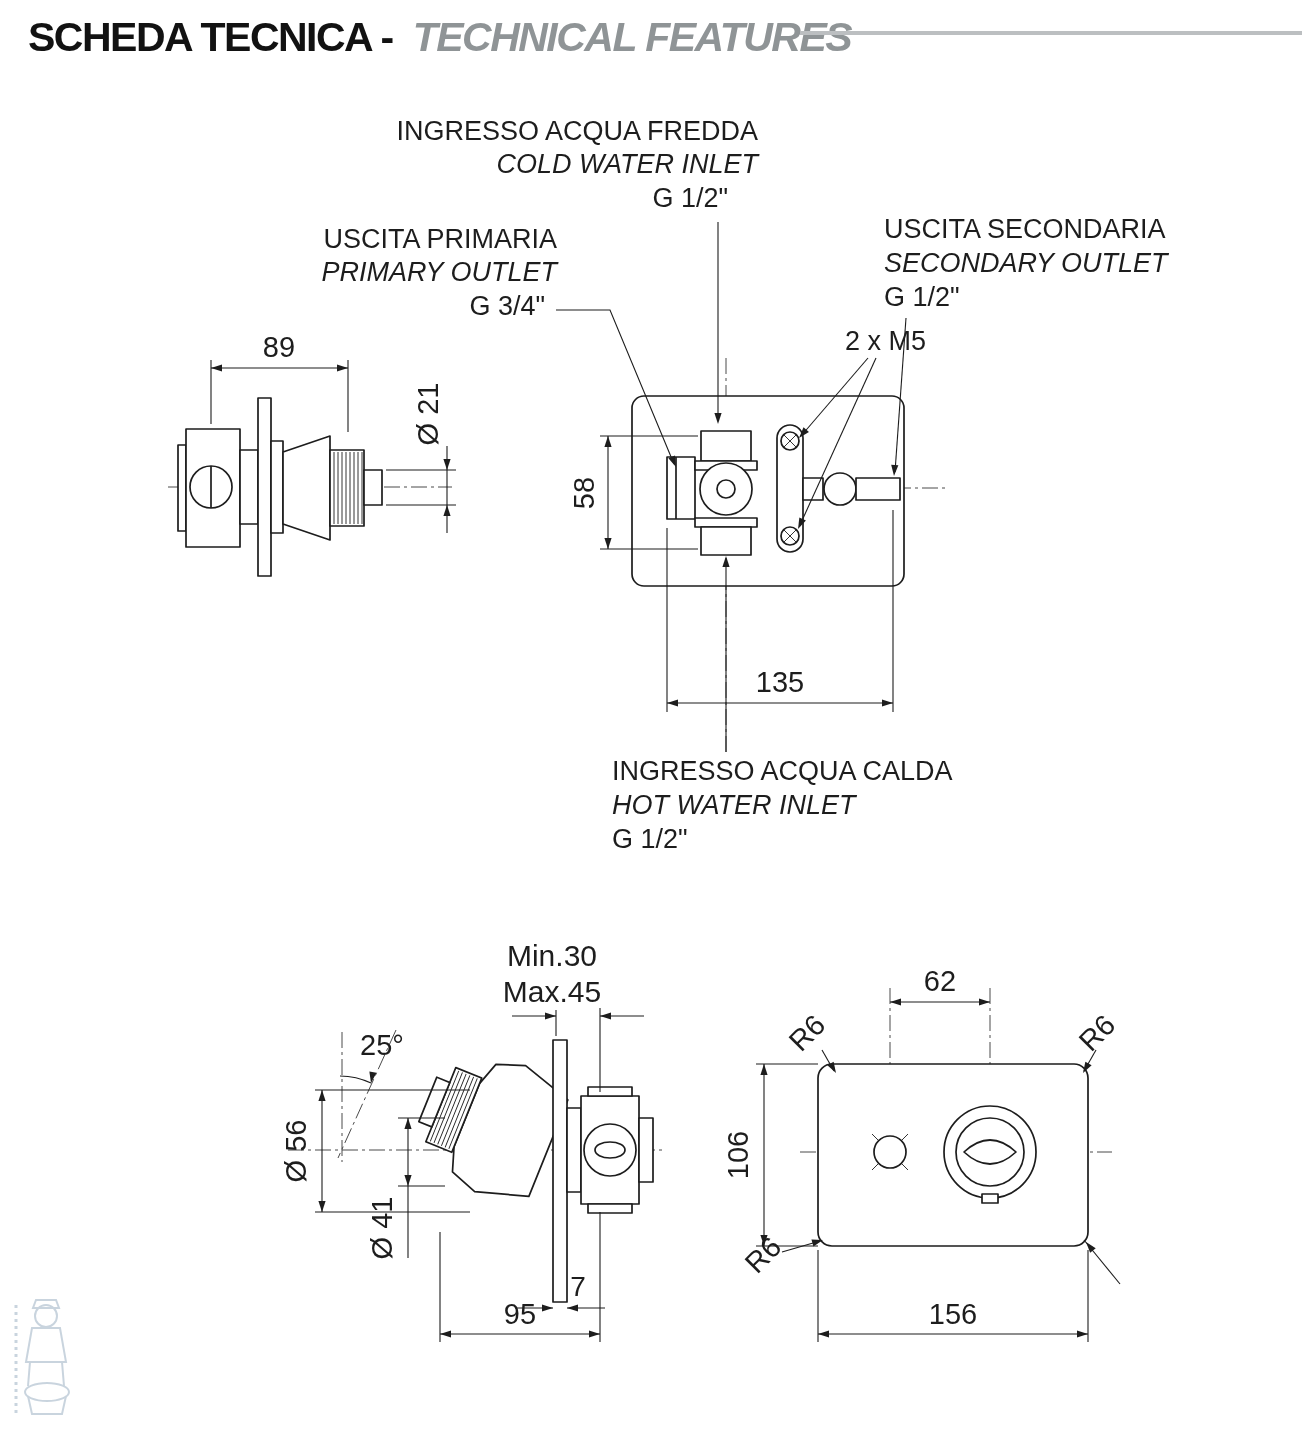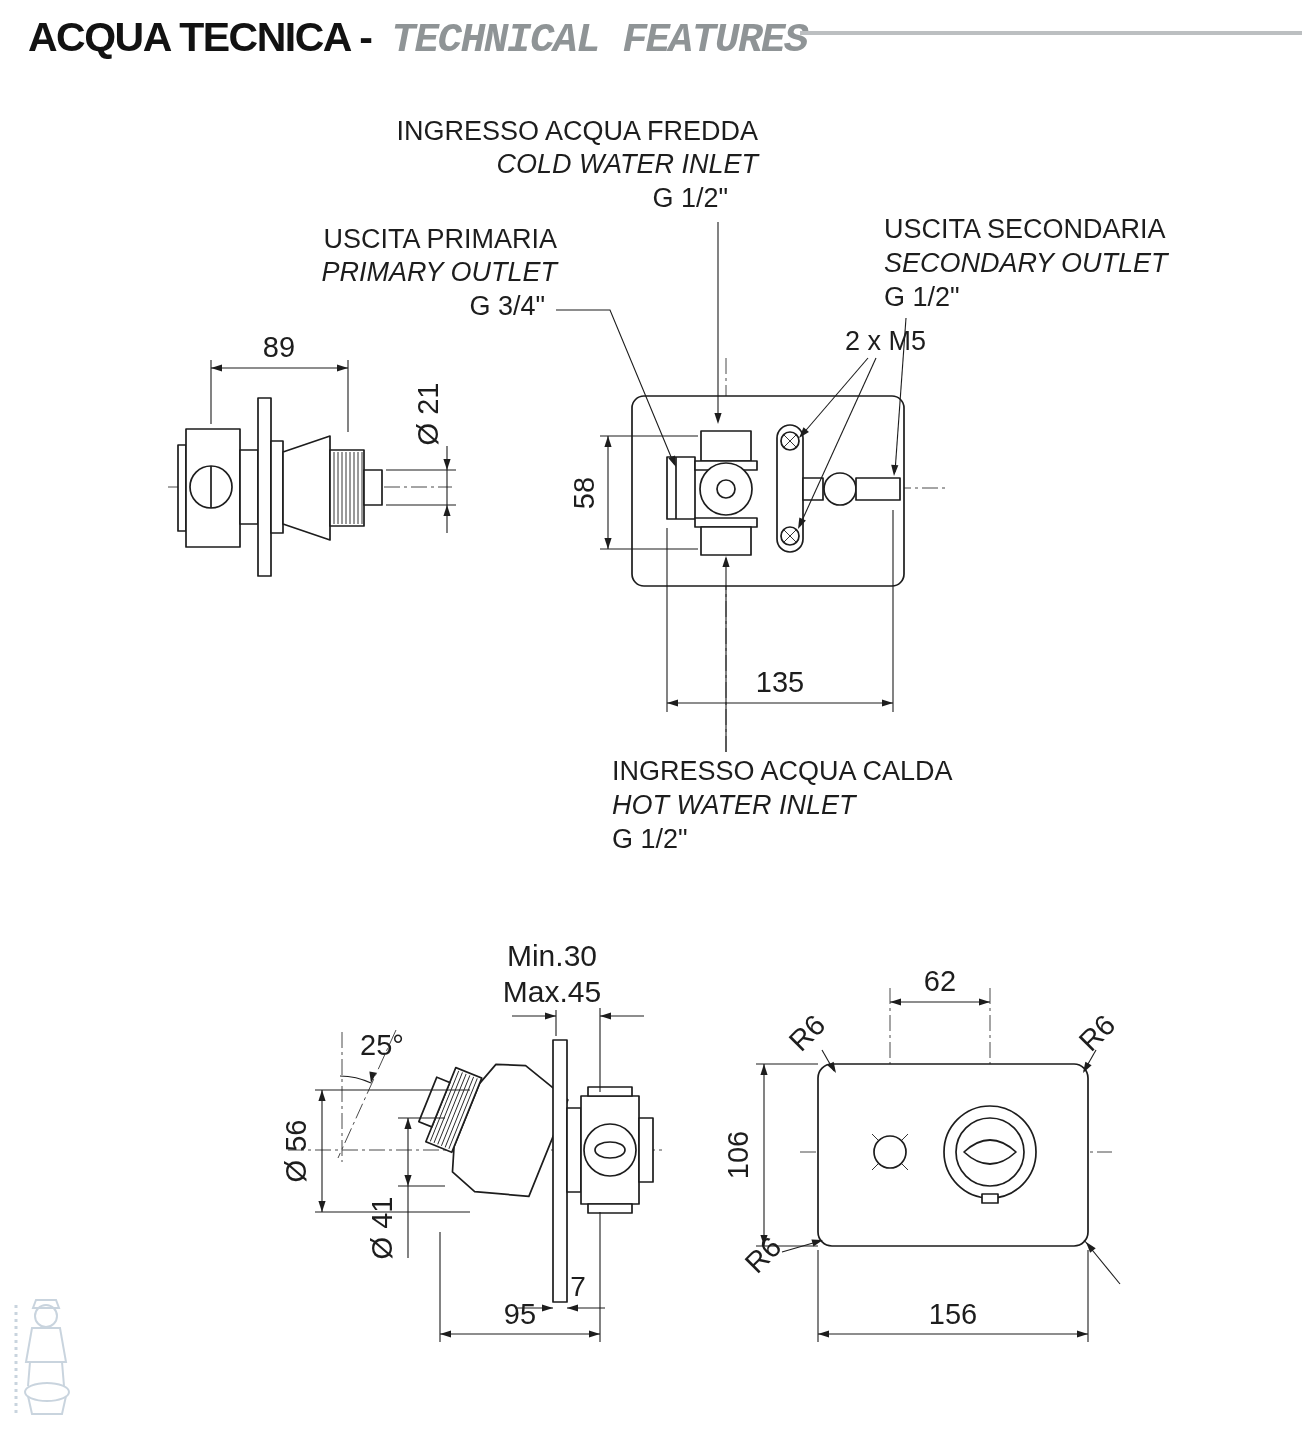--- a/index.html
+++ b/index.html
@@ -1,21 +1,21 @@
 <!DOCTYPE html>
 <html><head>
 <meta charset="utf-8">
 <style>
   html,body{margin:0;padding:0;background:#ffffff;}
   .page{position:relative;width:1314px;height:1438px;background:#fff;overflow:hidden;
         font-family:"Liberation Sans", sans-serif;}
   .hdr{position:absolute;top:14px;left:28px;white-space:nowrap;
        font-size:41px;font-weight:700;letter-spacing:-1.5px;}
   .hdr .t1{color:#121212;}
-  .hdr .t2{color:#8f9496;font-style:italic;margin-left:10px;font-family:Liberation Mono, monospace;}
+  .hdr .t2{color:#8f9496;font-style:italic;margin-left:10px;}
   .hdr-rule{position:absolute;top:31px;left:800px;width:502px;height:4px;background:#bcbfc1;}
   svg{position:absolute;top:0;left:0;}
   svg text{font-family:"Liberation Sans", sans-serif;fill:#1d1d1d;}
   .t-lbl{font-size:27px;}
   .t-it{font-style:italic;}
   .t-dim{font-size:29px;}
   .t-dim-s{font-size:28px;}
   .t-big{font-size:30px;}
   .o{fill:none;stroke:#1d1d1d;stroke-width:1.7;stroke-linejoin:round;}
   .of{fill:#ffffff;stroke:#1d1d1d;stroke-width:1.7;stroke-linejoin:round;}
@@ -24,21 +24,21 @@
   .hl{stroke:#1d1d1d;stroke-width:.9;}
   .ar{fill:#1d1d1d;stroke:none;}
   .wm{opacity:.5;}
 </style>
 </head>
 <body>
 
 <div class="page">
 
   <div class="hdr">
-    <span class="t1">ACQUA TECNICA -</span>
+    <span class="t1">SCHEDA TECNICA -</span>
     <span class="t2">TECHNICAL FEATURES</span>
   </div>
   <div class="hdr-rule"></div>
 
   <svg width="1314" height="1438" viewBox="0 0 1314 1438">
     <defs>
       <path id="ah" d="M0 0 L-11 -3.6 L-11 3.6 Z"></path>
     </defs>
 
     <g>

